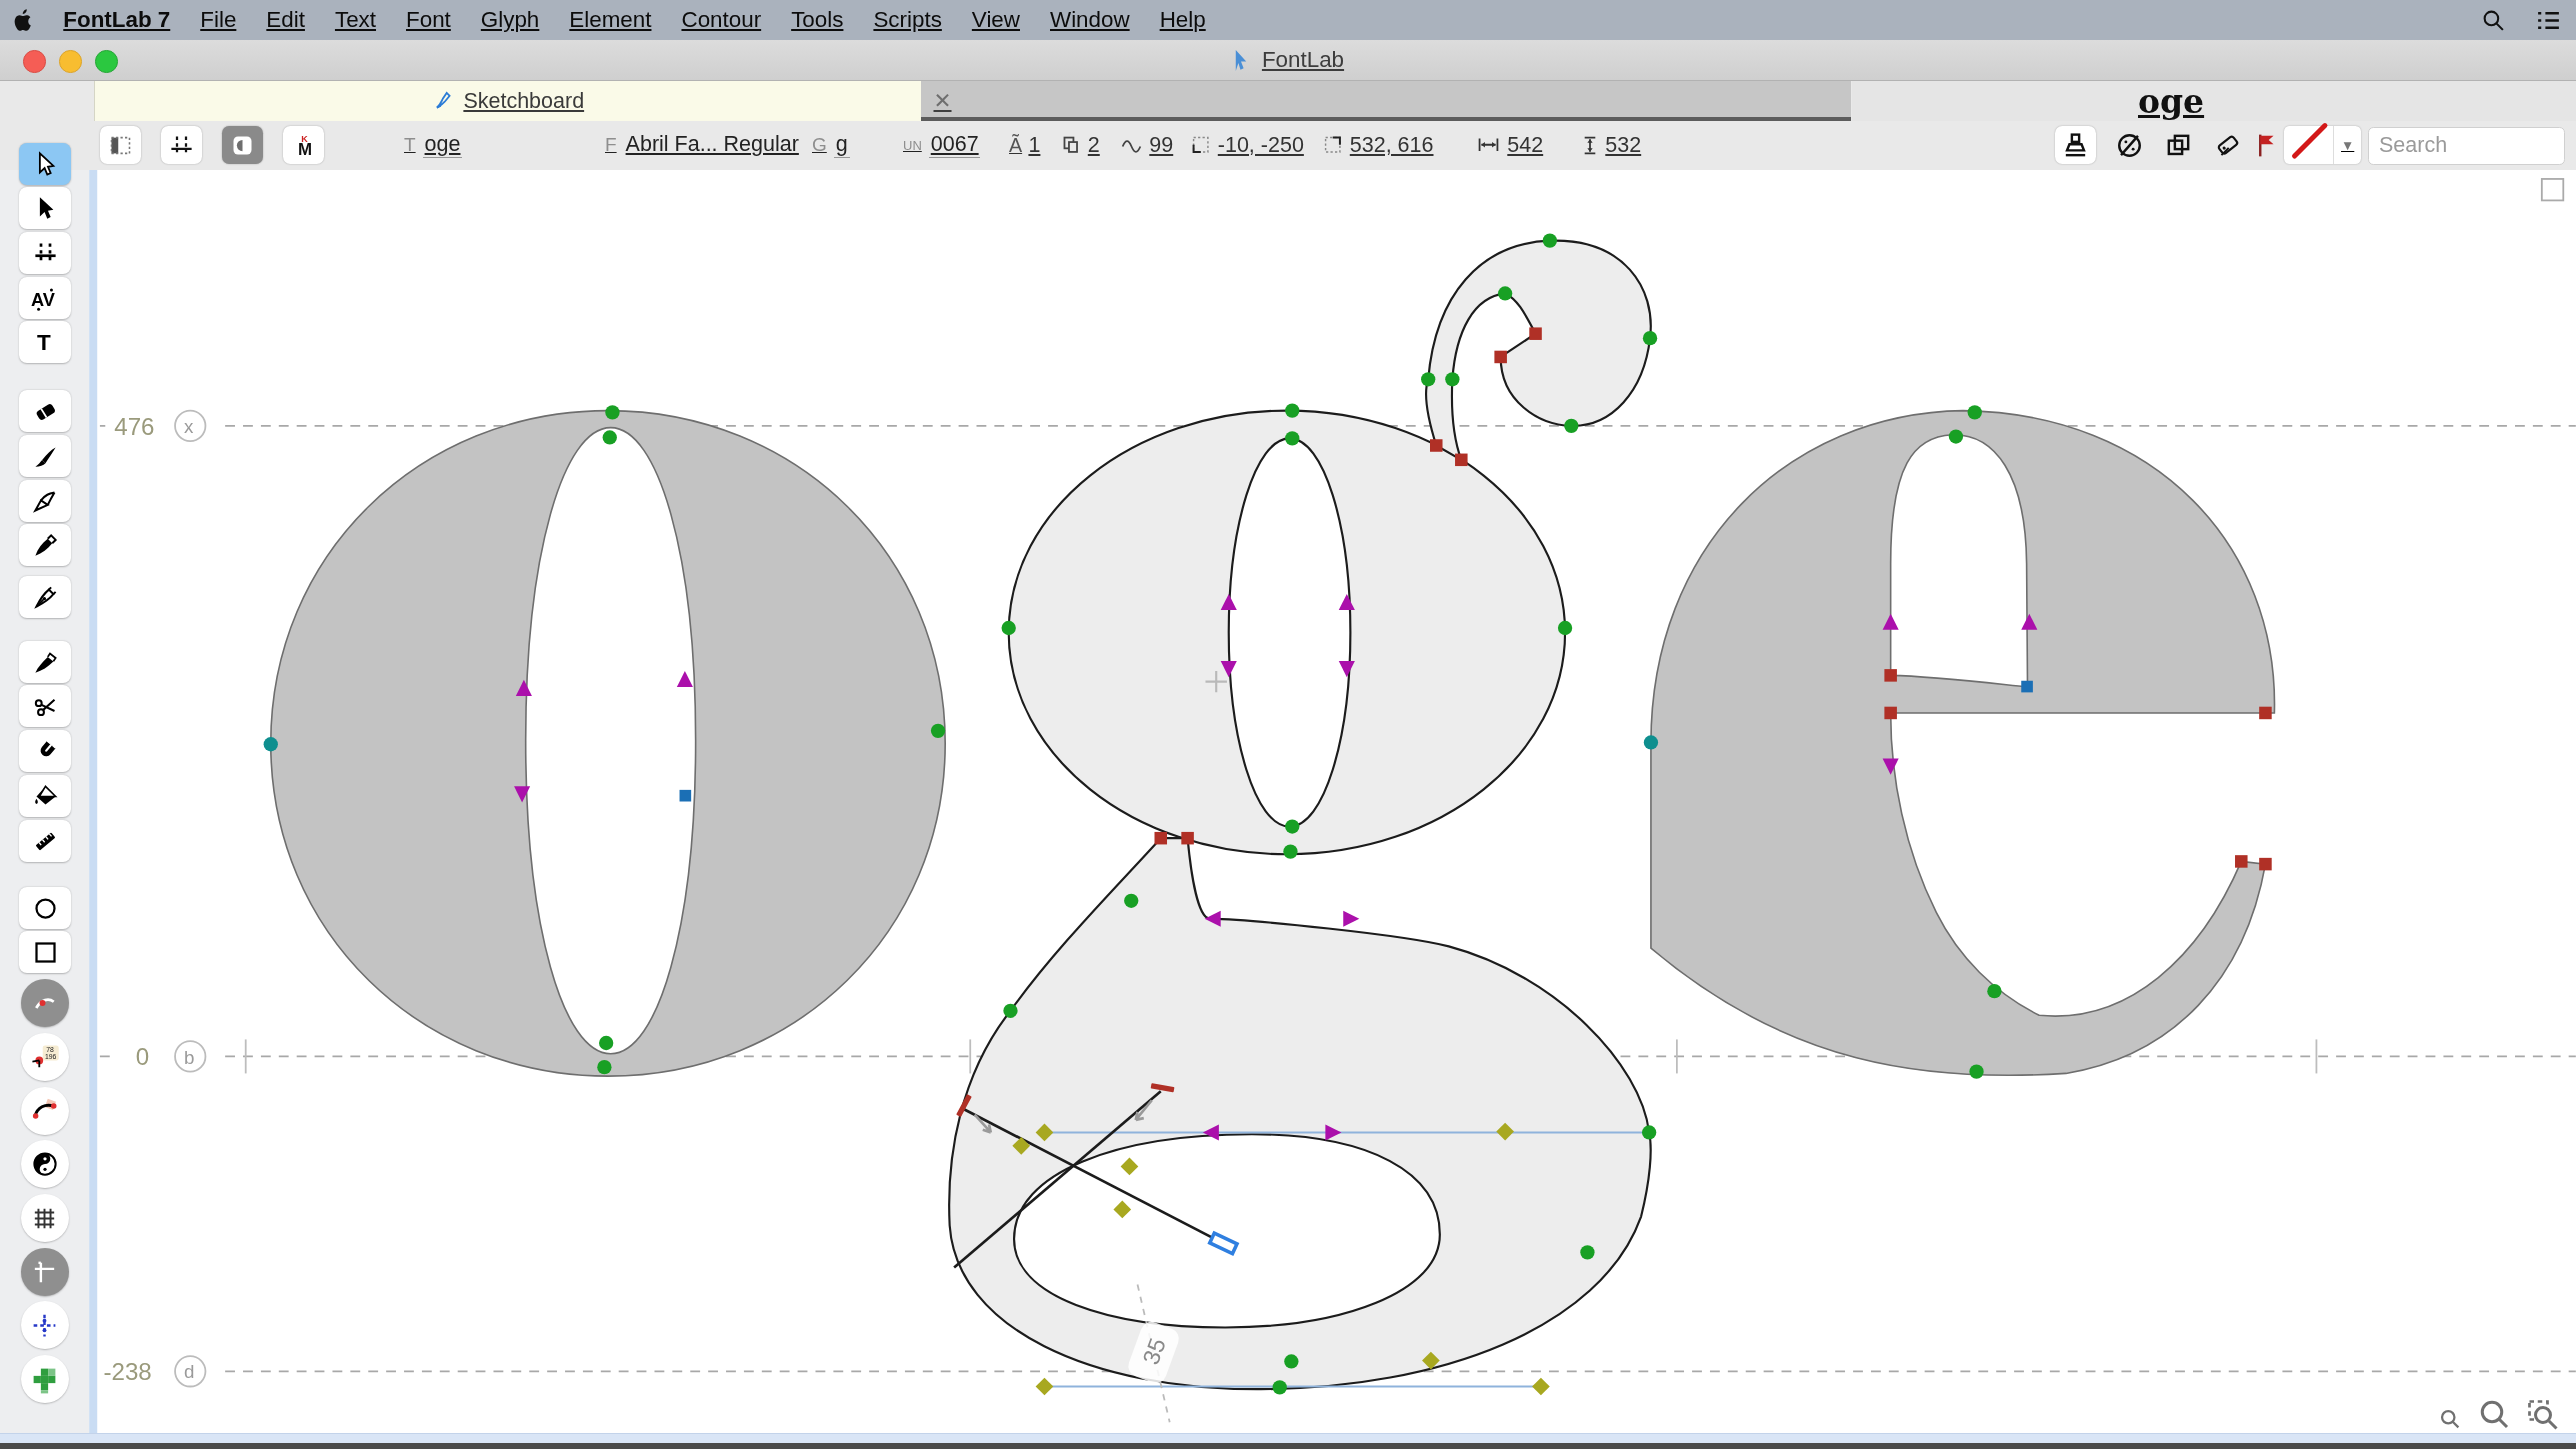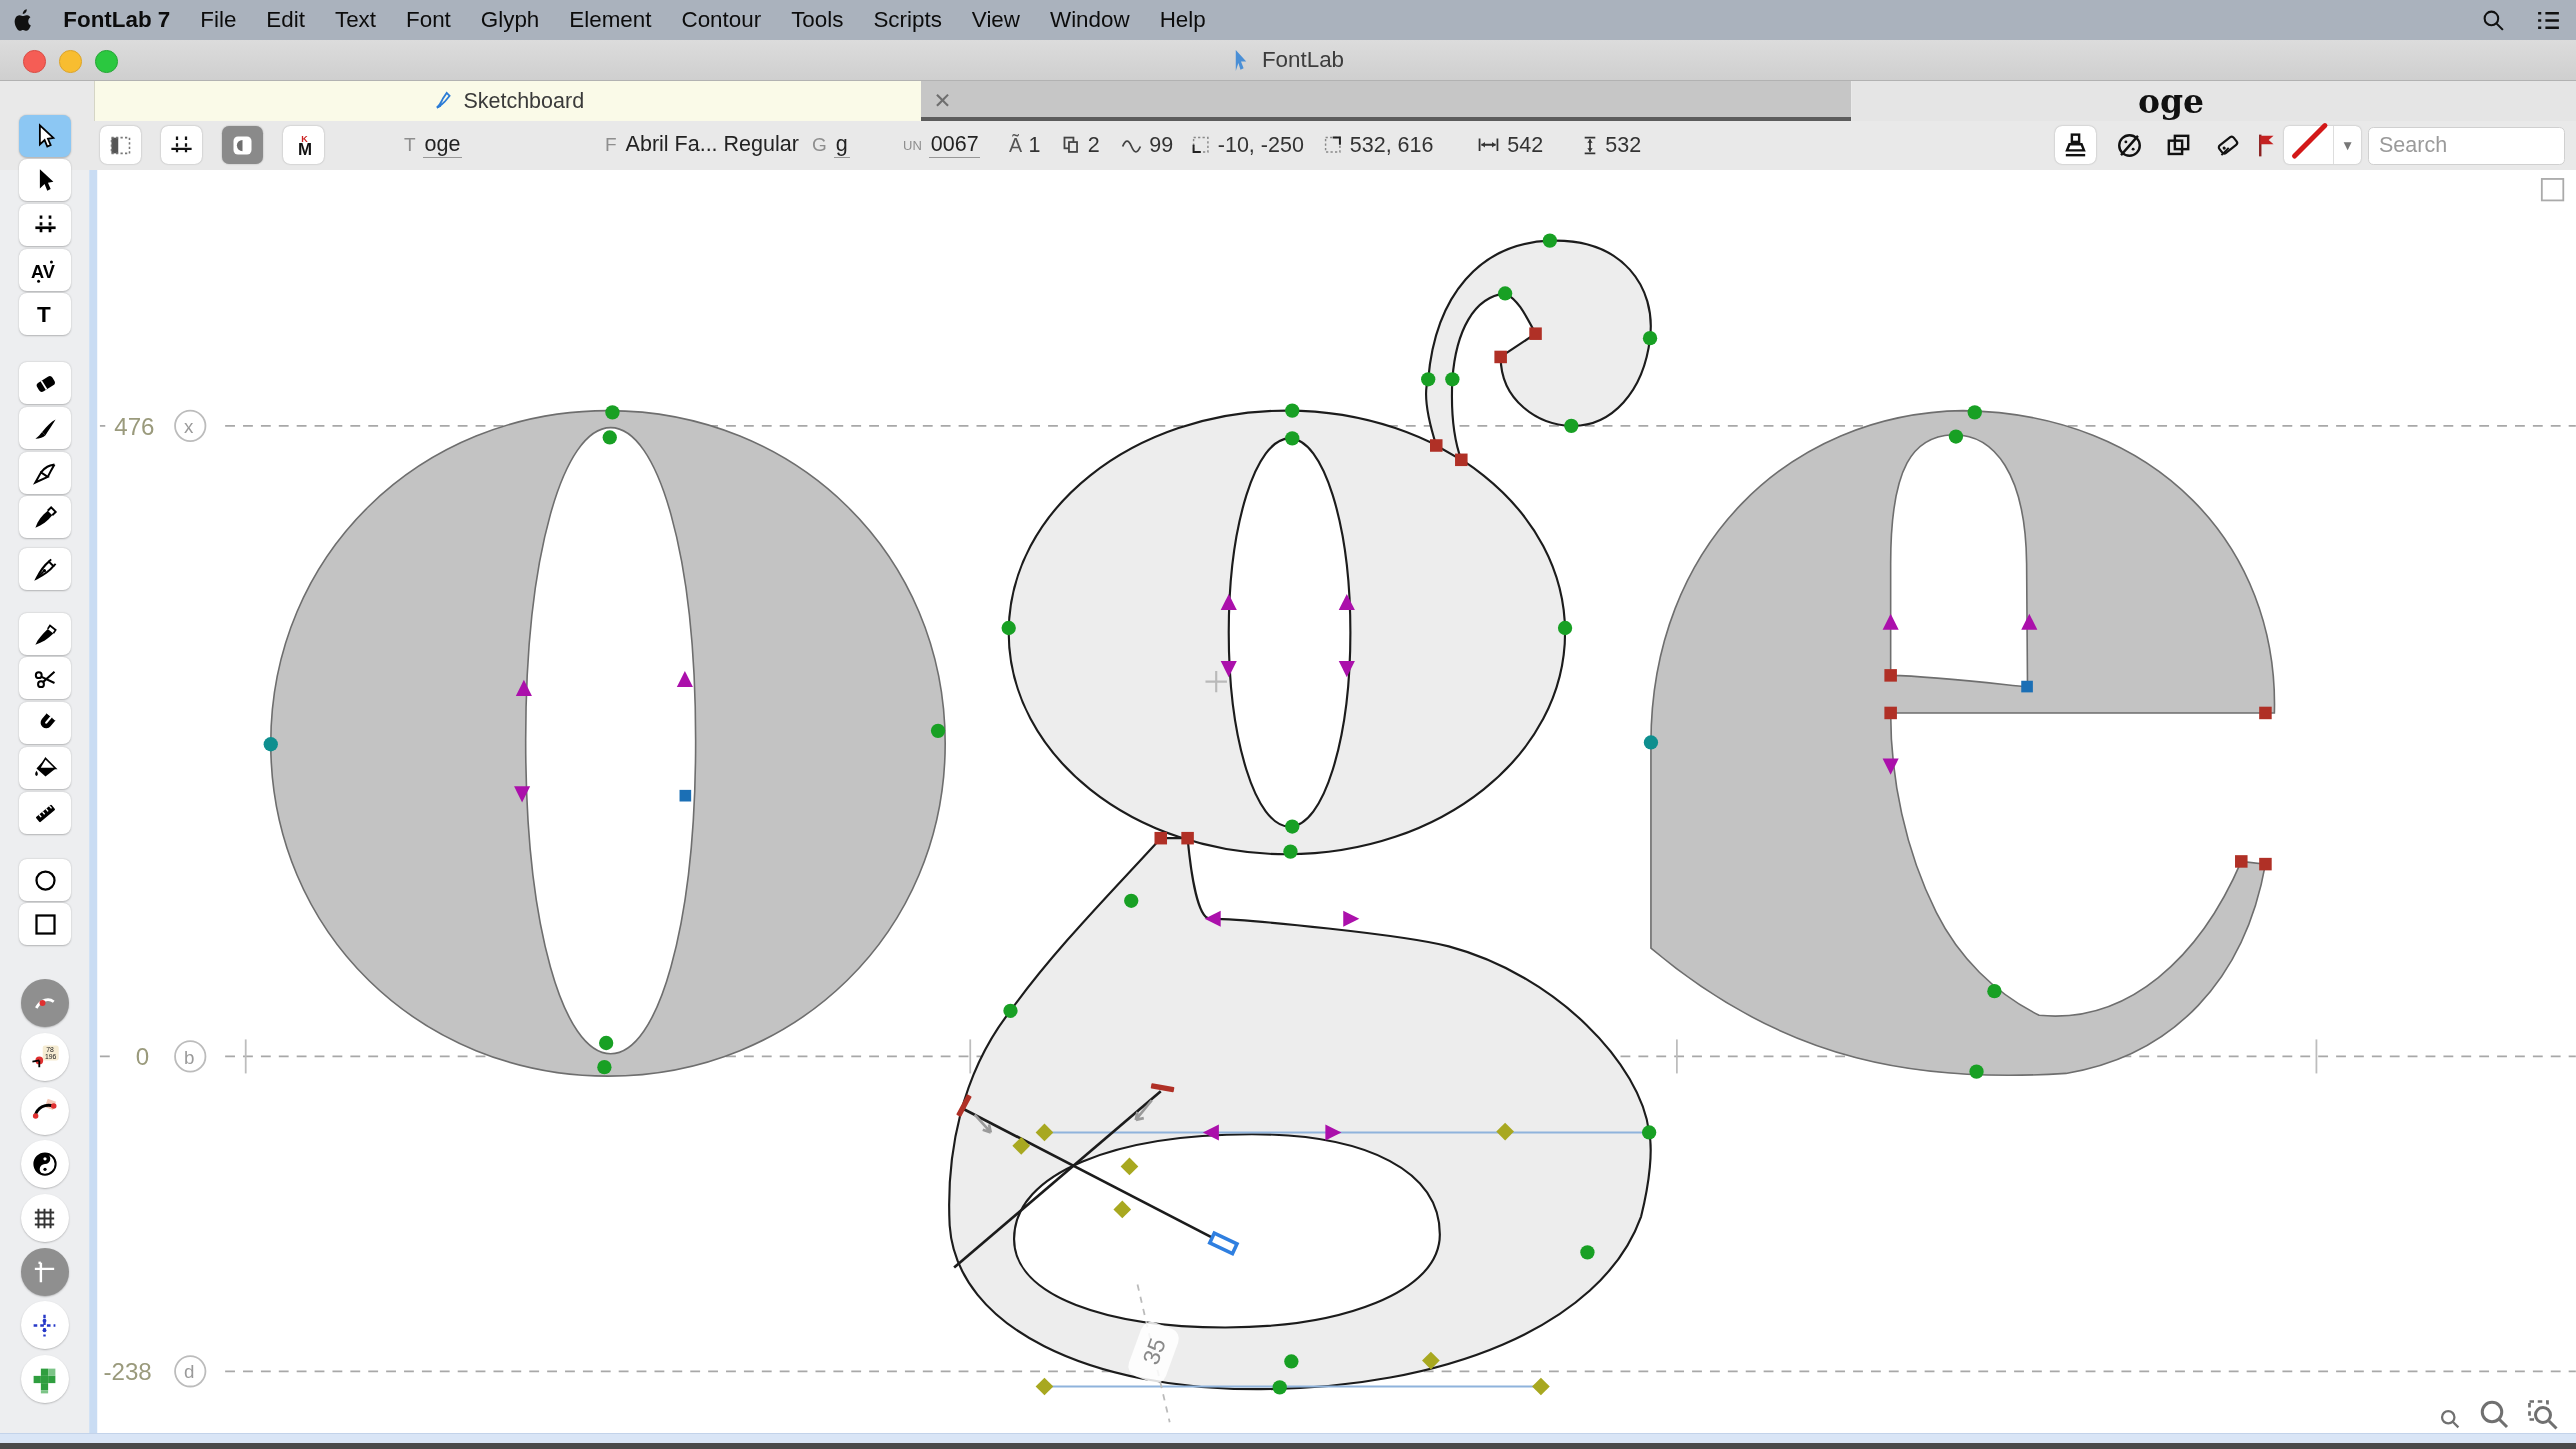--- a/index.html
+++ b/index.html
@@ -1,17 +1,17 @@
 <!DOCTYPE html>
 <html style="font-size:14.3px"><head>
 <meta charset="utf-8">
 <style>
   html,body{margin:0;padding:0;}
   body{width:2576px;height:1449px;background:#3f3f3f;font-family:"Liberation Sans",sans-serif;overflow:hidden;position:relative;}
-  .abs{position:absolute;}
+  .abs{position:absolute;text-decoration:underline;}
   
   #menubar{left:0;top:0;width:2576px;height:40px;background:#aab2bd;display:flex;align-items:center;color:#0c0c0c;font-size:22.4px;}
   #menubar .mi{padding:0 15px;white-space:nowrap;}
   #menubar .appname{font-weight:bold;}
   #menubar .spacer{flex:1;}
   #menubar .micon{padding:0 14.3px;display:flex;align-items:center;}
   
   #titlebar{left:0;top:40px;width:2576px;height:40px;background:linear-gradient(#dcdcdc,#cfcfcf);border-bottom:0.9px solid #b2b2b2;}
   .tl{top:50px;width:20.6px;height:20.6px;border-radius:50%;}
   #tl-close{left:23px;background:#f55d55;border:0.9px solid #d94c44;}
@@ -40,21 +40,21 @@
   .icobtn.on{background:#fff;box-shadow:0 0 1.8px rgba(0,0,0,.3);}
   #strokebox{left:2284px;top:126px;width:77px;height:38px;background:#fff;border-radius:5.4px;box-shadow:0 0 1.8px rgba(0,0,0,.3);display:flex;align-items:center;}
   #strokebox .swatch{width:50px;height:38px;position:relative;}
   #strokebox .swatch:after{content:"";position:absolute;left:7.2px;top:30px;width:48px;height:5.4px;background:#d31818;transform:rotate(-45deg);transform-origin:0 0;border-radius:2.7px;}
   #strokebox .dd{width:27px;height:38px;border-left:0.9px solid #ddd;display:flex;align-items:center;justify-content:center;color:#777;font-size:13.4px;}
   #searchbox{left:2368px;top:127px;width:195px;height:36px;background:#fff;border:0.9px solid #d0d0d0;border-radius:5.4px;}
   #searchbox input{width:177px;height:32px;margin:0.9px 8px;border:none;outline:none;font-size:21.5px;color:#333;font-family:"Liberation Sans",sans-serif;background:transparent;}
   #searchbox input::placeholder{color:#9a9a9a;}
   
   #sidebar{left:0;top:170px;width:89px;height:1263px;background:#edeef0;}
-  .tbtn{position:absolute;left:19px;width:52px;height:42px;background:#fff;border-radius:8px;box-shadow:0 0.9px 1.8px rgba(0,0,0,.25);display:flex;align-items:center;justify-content:center;}
+  .tbtn{position:absolute;left:19px;width:52px;height:42px;background:#fff;border-radius:8px;box-shadow:0 0.9px 1.8px rgba(0,0,0,.25);display:flex;align-items:center;justify-content:center;margin-top:28px;}
   .tbtn.sel{background:#8cc7f3;}
   .cbtn{position:absolute;left:20.6px;width:48px;height:48px;background:#fff;border-radius:50%;box-shadow:0 0.9px 1.8px rgba(0,0,0,.25);display:flex;align-items:center;justify-content:center;}
   .cbtn.sel{background:#8f8f8f;}
   
   #canvas{left:89px;top:170px;width:2487px;height:1263px;background:#fff;}
   
   #hscroll{left:0;top:1433px;width:2576px;height:9.8px;background:#d9e5f6;border-top:0.9px solid #c3d3ea;}
   #bottombar{left:0;top:1443px;width:2576px;height:6.3px;background:#4a4a4a;}
   #zoomctrls{left:2437px;top:1397px;width:134px;height:36px;display:flex;align-items:flex-end;gap:12.5px;}
   text{font-family:"Liberation Sans",sans-serif;}

